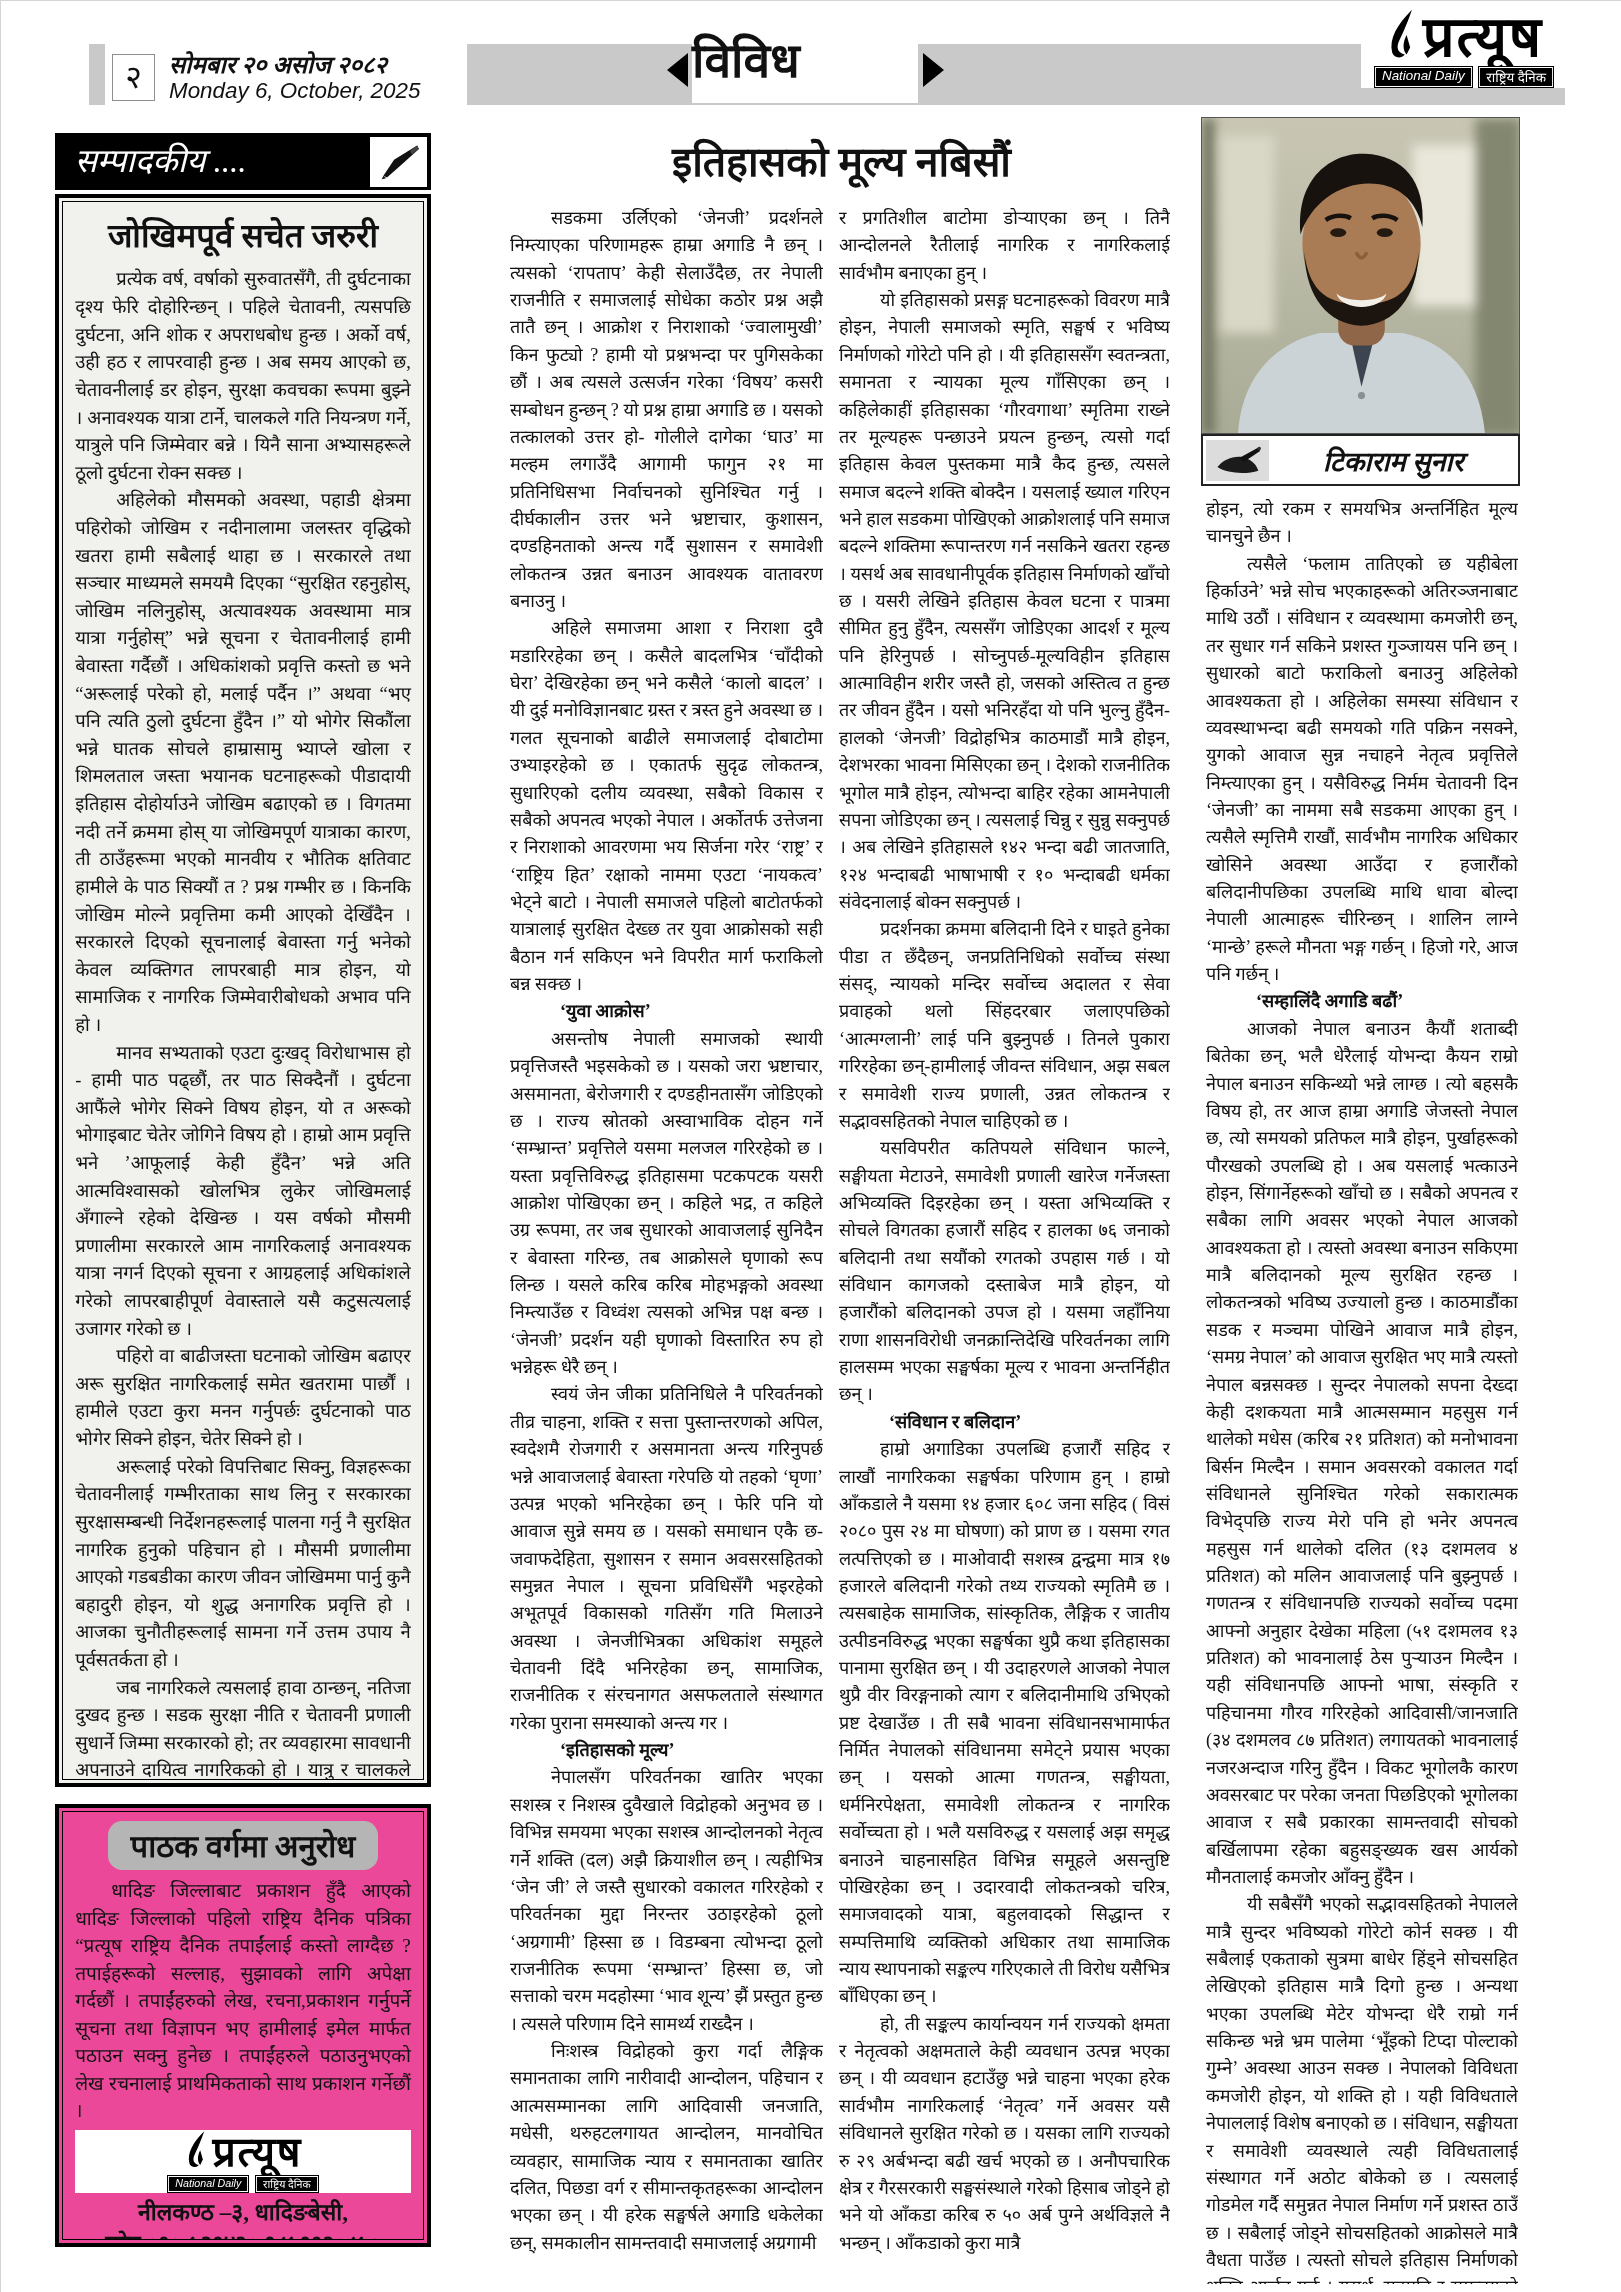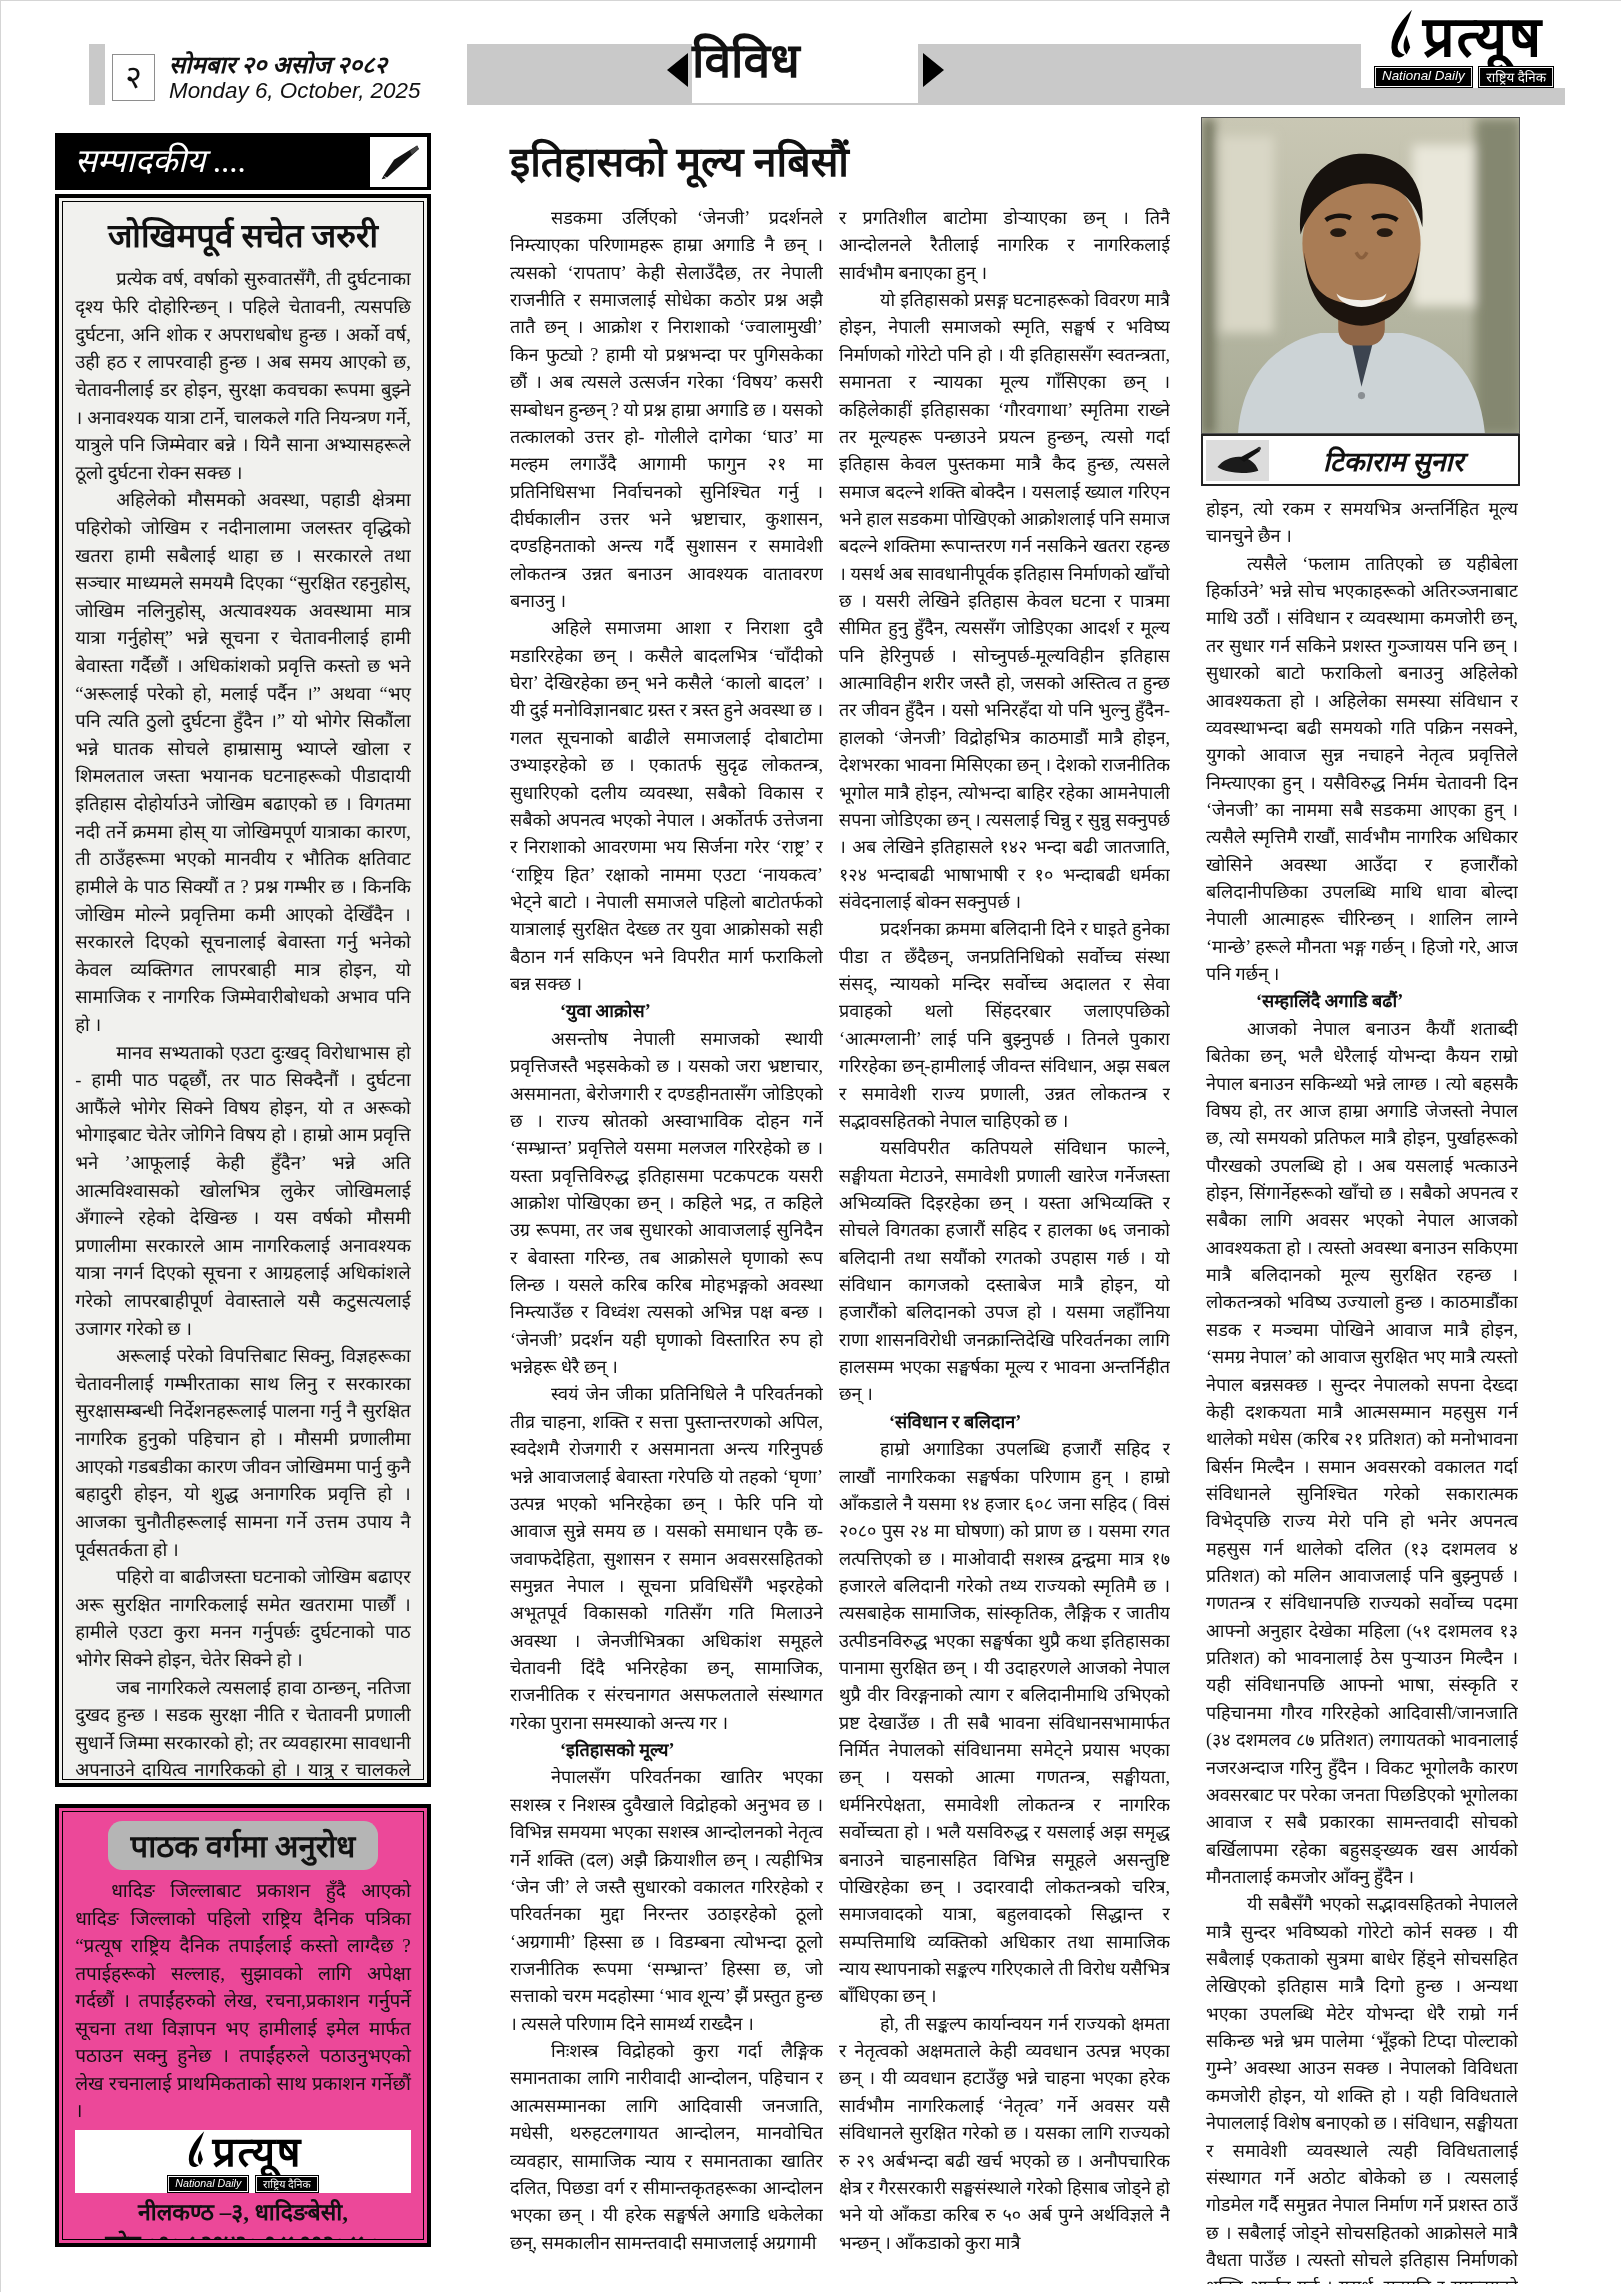--- a/index.html
+++ b/index.html
@@ -46,21 +46,21 @@
   .reader-box{position:absolute;left:54px;top:1803px;width:376px;height:443px;border:4.5px solid #000;background:#ec4899;box-sizing:border-box;}
   .reader-inner{position:absolute;inset:2.7px;border:1.3px solid #000;padding:7.2px 12.5px;overflow:hidden;text-align:center;}
   .reader-title{display:inline-block;background:#b5b5b5;border-radius:14.3px;padding:3.6px 23px;font-size:31px;font-weight:bold;margin:1.8px auto 7.2px auto;}
   .reader-body{font-size:19px;line-height:1.45;text-align:justify;text-indent:36px;margin:0;}
   .reader-contact{margin-top:5.4px;}
   .reader-addr{font-size:23px;font-weight:bold;margin:1.8px 0 0 0;}
   .reader-phone{font-size:22.4px;font-weight:bold;margin:0;}
   .reader-email{font-size:22.4px;margin:0;font-family:"Liberation Serif",serif;}
 
   
-  .headline{position:absolute;left:509px;top:131px;width:663px;font-size:41px;font-weight:bold;}
+  .headline{position:absolute;left:509px;top:131px;width:663px;text-align:center;font-size:41px;font-weight:bold;}
   .article-col{position:absolute;overflow:hidden;}
   .article-col p{margin:0;font-size:18px;line-height:1.52;text-align:justify;}
   .article-col p.para{text-indent:41px;}
   .article-col p.cont{text-indent:0;}
   .article-col p.subhead{font-weight:bold;text-indent:50px;}
   .col1{left:509px;top:204px;width:313px;height:2078px;}
   .col2{left:838px;top:204px;width:331px;height:2078px;}
   .col3{left:1205px;top:495px;width:312px;height:1788px;}
 
   
@@ -116,22 +116,22 @@
     </div>
   </div>
 
   <div class="edit-box">
     <div class="edit-inner">
       <div class="edit-title">जोखिमपूर्व सचेत जरुरी</div>
       <div>
           <p class="para">प्रत्येक वर्ष, वर्षाको सुरुवातसँगै, ती दुर्घटनाका दृश्य फेरि दोहोरिन्छन् । पहिले चेतावनी, त्यसपछि दुर्घटना, अनि शोक र अपराधबोध हुन्छ । अर्को वर्ष, उही हठ र लापरवाही हुन्छ । अब समय आएको छ, चेतावनीलाई डर होइन, सुरक्षा कवचका रूपमा बुझ्ने । अनावश्यक यात्रा टार्ने, चालकले गति नियन्त्रण गर्ने, यात्रुले पनि जिम्मेवार बन्ने । यिनै साना अभ्यासहरूले ठूलो दुर्घटना रोक्न सक्छ ।</p>
           <p class="para">अहिलेको मौसमको अवस्था, पहाडी क्षेत्रमा पहिरोको जोखिम र नदीनालामा जलस्तर वृद्धिको खतरा हामी सबैलाई थाहा छ । सरकारले तथा सञ्चार माध्यमले समयमै दिएका “सुरक्षित रहनुहोस्, जोखिम नलिनुहोस्, अत्यावश्यक अवस्थामा मात्र यात्रा गर्नुहोस्” भन्ने सूचना र चेतावनीलाई हामी बेवास्ता गर्दैछौं । अधिकांशको प्रवृत्ति कस्तो छ भने “अरूलाई परेको हो, मलाई पर्दैन ।” अथवा “भए पनि त्यति ठुलो दुर्घटना हुँदैन ।” यो भोगेर सिकौंला भन्ने घातक सोचले हाम्रासामु भ्याप्ले खोला र शिमलताल जस्ता भयानक घटनाहरूको पीडादायी इतिहास दोहोर्याउने जोखिम बढाएको छ । विगतमा नदी तर्ने क्रममा होस् या जोखिमपूर्ण यात्राका कारण, ती ठाउँहरूमा भएको मानवीय र भौतिक क्षतिवाट हामीले के पाठ सिक्यौं त ? प्रश्न गम्भीर छ । किनकि जोखिम मोल्ने प्रवृत्तिमा कमी आएको देखिँदैन । सरकारले दिएको सूचनालाई बेवास्ता गर्नु भनेको केवल व्यक्तिगत लापरबाही मात्र होइन, यो सामाजिक र नागरिक जिम्मेवारीबोधको अभाव पनि हो ।</p>
           <p class="para">मानव सभ्यताको एउटा दुःखद् विरोधाभास हो - हामी पाठ पढ्छौं, तर पाठ सिक्दैनौं । दुर्घटना आफैंले भोगेर सिक्ने विषय होइन, यो त अरूको भोगाइबाट चेतेर जोगिने विषय हो । हाम्रो आम प्रवृत्ति भने ’आफूलाई केही हुँदैन’ भन्ने अति आत्मविश्वासको खोलभित्र लुकेर जोखिमलाई अँगाल्ने रहेको देखिन्छ । यस वर्षको मौसमी प्रणालीमा सरकारले आम नागरिकलाई अनावश्यक यात्रा नगर्न दिएको सूचना र आग्रहलाई अधिकांशले गरेको लापरबाहीपूर्ण वेवास्ताले यसै कटुसत्यलाई उजागर गरेको छ ।</p>
+          <p class="para">पहिरो वा बाढीजस्ता घटनाको जोखिम बढाएर अरू सुरक्षित नागरिकलाई समेत खतरामा पार्छौं । हामीले एउटा कुरा मनन गर्नुपर्छः दुर्घटनाको पाठ भोगेर सिक्ने होइन, चेतेर सिक्ने हो ।</p>
           <p class="para">अरूलाई परेको विपत्तिबाट सिक्नु, विज्ञहरूका चेतावनीलाई गम्भीरताका साथ लिनु र सरकारका सुरक्षासम्बन्धी निर्देशनहरूलाई पालना गर्नु नै सुरक्षित नागरिक हुनुको पहिचान हो । मौसमी प्रणालीमा आएको गडबडीका कारण जीवन जोखिममा पार्नु कुनै बहादुरी होइन, यो शुद्ध अनागरिक प्रवृत्ति हो । आजका चुनौतीहरूलाई सामना गर्ने उत्तम उपाय नै पूर्वसतर्कता हो ।</p>
-          <p class="para">पहिरो वा बाढीजस्ता घटनाको जोखिम बढाएर अरू सुरक्षित नागरिकलाई समेत खतरामा पार्छौं । हामीले एउटा कुरा मनन गर्नुपर्छः दुर्घटनाको पाठ भोगेर सिक्ने होइन, चेतेर सिक्ने हो ।</p>
           <p class="para">जब नागरिकले त्यसलाई हावा ठान्छन्, नतिजा दुखद हुन्छ । सडक सुरक्षा नीति र चेतावनी प्रणाली सुधार्ने जिम्मा सरकारको हो; तर व्यवहारमा सावधानी अपनाउने दायित्व नागरिकको हो । यात्रु र चालकले त्यस्तो सूचना पालना नगरेपछि नीति कागजमै सीमित रहन्छ । “चेतावनीलाई बेवास्ता गर्दा केवल नियम तोडिंदैन, जीवन नै जोखिममा पर्छ ।</p>
         </div>
     </div>
   </div>
 
   <div class="reader-box">
     <div class="reader-inner">
       <div class="reader-title">पाठक वर्गमा अनुरोध</div>
       <p class="reader-body">धादिङ जिल्लाबाट प्रकाशन हुँदै आएको धादिङ जिल्लाको पहिलो राष्ट्रिय दैनिक पत्रिका “प्रत्यूष राष्ट्रिय दैनिक तपाईंलाई कस्तो लाग्दैछ ? तपाईहरूको सल्लाह, सुझावको लागि अपेक्षा गर्दछौं । तपाईंहरुको लेख, रचना,प्रकाशन गर्नुपर्ने सूचना तथा विज्ञापन भए हामीलाई इमेल मार्फत पठाउन सक्नु हुनेछ । तपाईंहरुले पठाउनुभएको लेख रचनालाई प्राथमिकताको साथ प्रकाशन गर्नेछौं ।</p>
       <div class="reader-contact">

